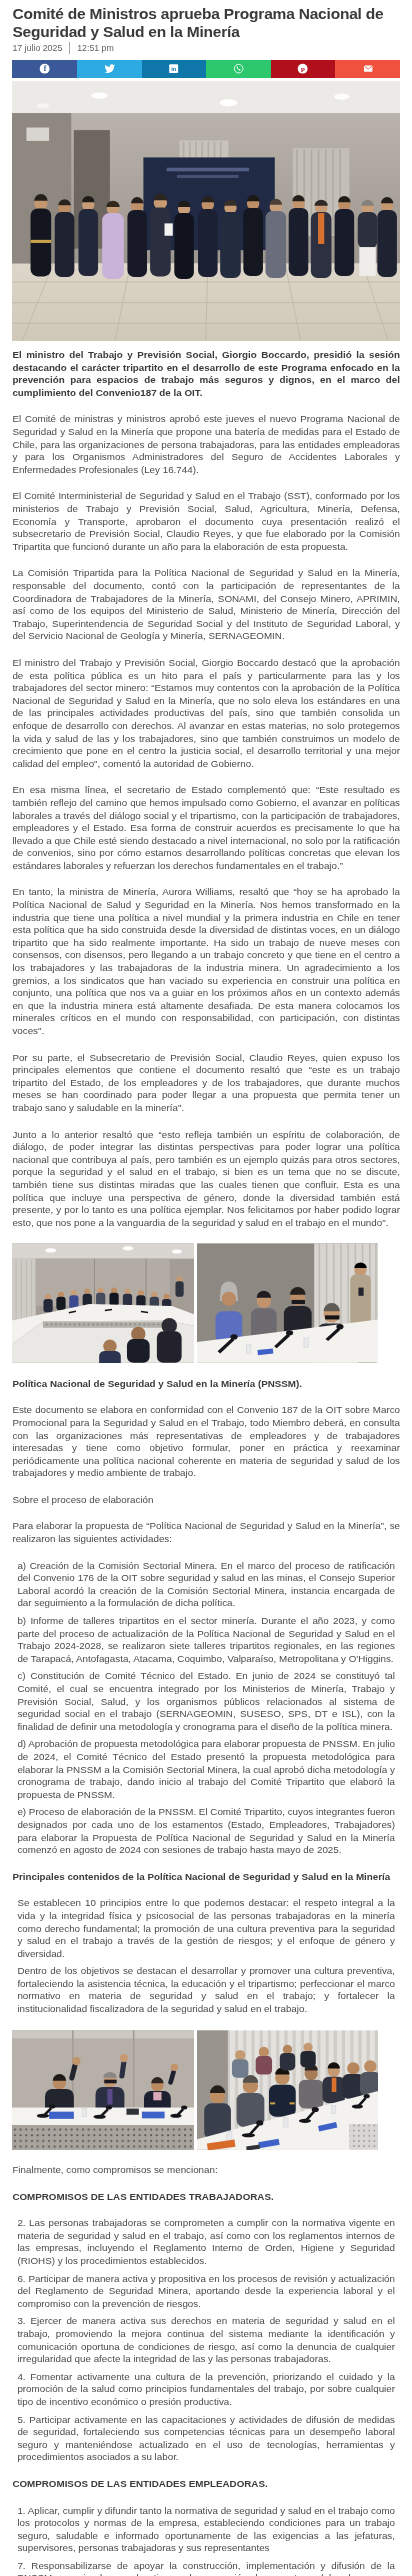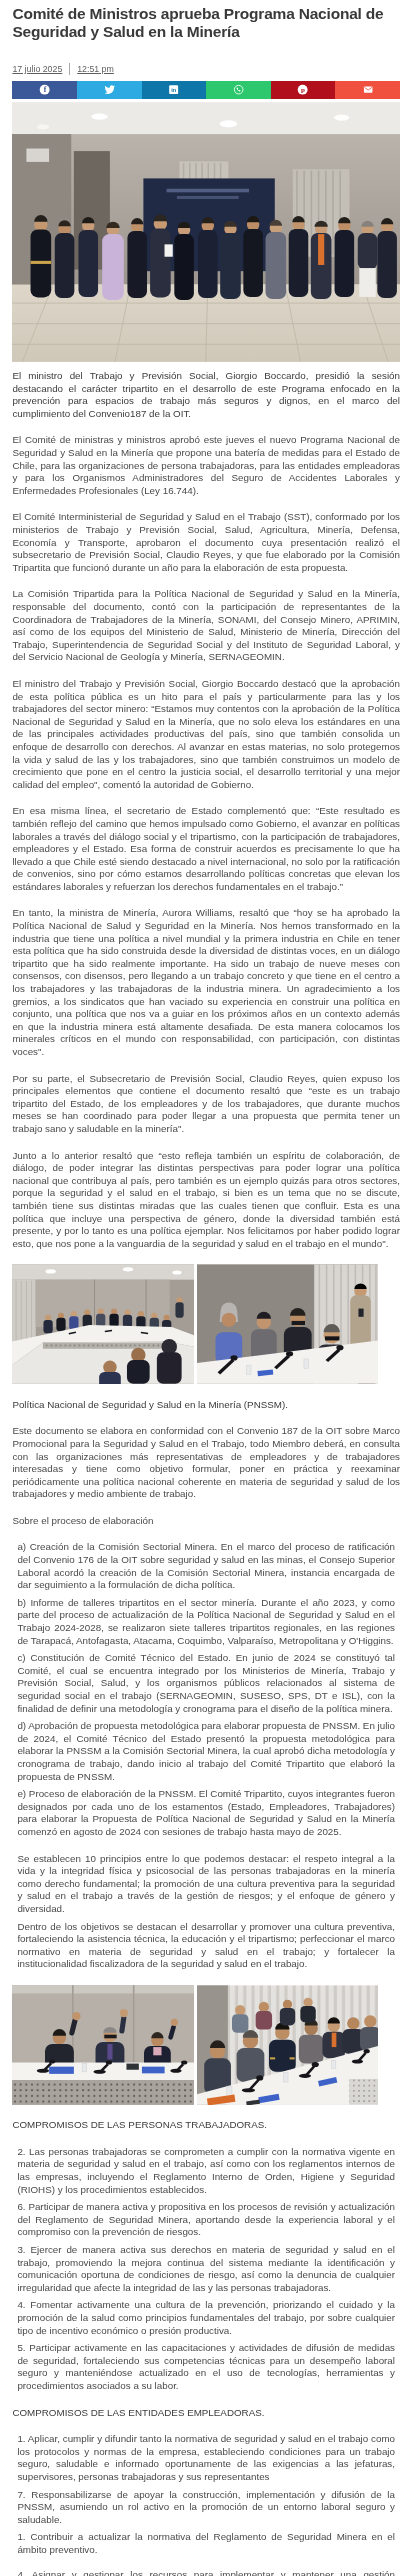--- a/index.html
+++ b/index.html
@@ -1,32 +1,32 @@
 <!DOCTYPE html>
 <html lang="es" style="font-size:8.2px"><head>
 <meta charset="utf-8">
 <style>
   html,body{margin:0;padding:0;background:#fff;}
   body{width:412px;font-family:"Liberation Sans",sans-serif;color:#4a4a4a;}
   .container{padding:4.1px 12px 15.5px 12.4px;}
-  .title{font-size:15.5px;line-height:1.17;font-weight:800;color:#3a3a3a;margin:1px 0 22px;letter-spacing:-0.2px;}
-  .dateline{display:flex;align-items:center;font-size:8.8px;color:#5f5f5f;margin:0 0 6.7px;text-decoration:underline;}
+  .title{font-size:15.5px;line-height:1.17;font-weight:800;color:#3a3a3a;margin:1px 0 1px;letter-spacing:-0.2px;}
+  .dateline{display:flex;align-items:center;font-size:8.8px;color:#5f5f5f;margin:0 0 6.7px;}
   .date-sep{display:inline-block;width:0.5px;height:11.3px;background:#a9a9a9;margin:0 7.2px;}
   .share-bar{display:flex;height:17.5px;margin:0 0 3.6px;}
   .share-btn{flex:1 1 0;border:none;display:flex;align-items:center;justify-content:center;cursor:pointer;padding:0;}
   .share-btn svg{display:block;}
   figure{margin:0;}
   .photo-main{margin:0 0 7.7px;}
   .photo-main svg{display:block;width:388px;height:260px;}
   .photo-row{display:flex;gap:2.6px;margin:6.2px 0 14.4px;}
   .photo-row svg{display:block;width:182px;height:120px;}
   .photo-row .ph-r svg{width:181px;}
   p,.h{font-size:9.8px;line-height:12.6px;text-align:justify;margin:0 0 14px;}
-  .caption{font-weight:400;color:#3b3b3b;}
-  .h{font-weight:400;color:#3b3b3b;}
+  .caption{font-weight:700;color:#3b3b3b;}
+  .h{font-weight:700;color:#3b3b3b;}
   .flow p{margin:5px;}
   .flow{margin:0 0 14px;}
   [data-name="commitments-group-1"] p:nth-child(4){margin-top:12.4px;}
 </style>
 </head>
 <body>
 
 <div class="container" data-name="article-page">
 
   <h1 class="title" data-name="page-title">Comité de Ministros aprueba Programa Nacional de Seguridad y Salud en la Minería</h1>
@@ -399,29 +399,31 @@
         <rect x="96" y="196" width="9" height="18" fill="#e8e9ea" stroke="#cfd0d2"></rect>
         <rect x="208" y="184" width="9" height="18" fill="#e8e9ea" stroke="#cfd0d2"></rect>
         <rect x="118" y="206" width="30" height="10" fill="#3e62c8" transform="rotate(-6 133 211)"></rect>
       </svg>
     </figure>
   </div>
 
   <p class="h" data-name="section-heading-pnssm">Política Nacional de Seguridad y Salud en la Minería (PNSSM).</p>
   <p data-name="paragraph">Este documento se elabora en conformidad con el Convenio 187 de la OIT sobre Marco Promocional para la Seguridad y Salud en el Trabajo, todo Miembro deberá, en consulta con las organizaciones más representativas de empleadores y de trabajadores interesadas y tiene como objetivo formular, poner en práctica y reexaminar periódicamente una política nacional coherente en materia de seguridad y salud de los trabajadores y medio ambiente de trabajo.</p>
   <p data-name="process-subtitle">Sobre el proceso de elaboración</p>
+  <p data-name="paragraph">Para elaborar la propuesta de “Política Nacional de Seguridad y Salud en la Minería”, se realizaron las siguientes actividades:</p>
 
   <div class="flow" data-name="activities-list">
     <p data-name="activity-item">a) Creación de la Comisión Sectorial Minera. En el marco del proceso de ratificación del Convenio 176 de la OIT sobre seguridad y salud en las minas, el Consejo Superior Laboral acordó la creación de la Comisión Sectorial Minera, instancia encargada de dar seguimiento a la formulación de dicha política.</p>
     <p data-name="activity-item">b) Informe de talleres tripartitos en el sector minería. Durante el año 2023, y como parte del proceso de actualización de la Política Nacional de Seguridad y Salud en el Trabajo 2024-2028, se realizaron siete talleres tripartitos regionales, en las regiones de Tarapacá, Antofagasta, Atacama, Coquimbo, Valparaíso, Metropolitana y O'Higgins.</p>
     <p data-name="activity-item">c) Constitución de Comité Técnico del Estado. En junio de 2024 se constituyó tal Comité, el cual se encuentra integrado por los Ministerios de Minería, Trabajo y Previsión Social, Salud, y los organismos públicos relacionados al sistema de seguridad social en el trabajo (SERNAGEOMIN, SUSESO, SPS, DT e ISL), con la finalidad de definir una metodología y cronograma para el diseño de la política minera.</p>
     <p data-name="activity-item">d) Aprobación de propuesta metodológica para elaborar propuesta de PNSSM. En julio de 2024, el Comité Técnico del Estado presentó la propuesta metodológica para elaborar la PNSSM a la Comisión Sectorial Minera, la cual aprobó dicha metodología y cronograma de trabajo, dando inicio al trabajo del Comité Tripartito que elaboró la propuesta de PNSSM.</p>
     <p data-name="activity-item">e) Proceso de elaboración de la PNSSM. El Comité Tripartito, cuyos integrantes fueron designados por cada uno de los estamentos (Estado, Empleadores, Trabajadores) para elaborar la Propuesta de Política Nacional de Seguridad y Salud en la Minería comenzó en agosto de 2024 con sesiones de trabajo hasta mayo de 2025.</p>
   </div>
 
+  <p class="h" data-name="section-heading-contents">Principales contenidos de la Política Nacional de Seguridad y Salud en la Minería</p>
   <div class="flow" data-name="contents-paragraphs">
     <p data-name="paragraph">Se establecen 10 principios entre lo que podemos destacar: el respeto integral a la vida y la integridad física y psicosocial de las personas trabajadoras en la minería como derecho fundamental; la promoción de una cultura preventiva para la seguridad y salud en el trabajo a través de la gestión de riesgos; y el enfoque de género y diversidad.</p>
     <p data-name="paragraph">Dentro de los objetivos se destacan el desarrollar y promover una cultura preventiva, fortaleciendo la asistencia técnica, la educación y el tripartismo; perfeccionar el marco normativo en materia de seguridad y salud en el trabajo; y fortalecer la institucionalidad fiscalizadora de la seguridad y salud en el trabajo.</p>
   </div>
 
   <div class="photo-row" data-name="photo-row-2">
     <figure data-name="voting-hands-raised-photo">
       <svg viewBox="0 0 353 232" data-name="voting-hands-illustration">
         <defs>
             <pattern id="dotsB" width="11" height="11" patternUnits="userSpaceOnUse">
@@ -561,22 +563,23 @@
         <rect x="262" y="146" width="8" height="16" fill="#e8e9ea" stroke="#cfd0d2"></rect>
         <rect x="20" y="216" width="54" height="14" fill="#d86b2a" transform="rotate(-8 47 223)"></rect>
         <rect x="120" y="214" width="40" height="12" fill="#3e62c8" transform="rotate(-10 140 220)"></rect>
         <rect x="236" y="182" width="36" height="11" fill="#3e62c8" transform="rotate(-12 254 187)"></rect>
         <rect x="96" y="224" width="26" height="8" fill="#2f3237" transform="rotate(-8 109 228)"></rect>
         <rect x="296" y="182" width="56" height="50" fill="url(#dotsC)"></rect>
       </svg>
     </figure>
   </div>
 
-
-  <p class="h" data-name="commitments-heading-workers">COMPROMISOS DE LAS PERSONAS TRABAJADORAS.</p>
+  <p data-name="commitments-intro">Finalmente, como compromisos se mencionan:</p>
+
+  <p class="h" data-name="commitments-heading-workers">COMPROMISOS DE LAS ENTIDADES TRABAJADORAS.</p>
   <div class="flow" data-name="commitments-group-0">
     <p data-name="commitment-item">2. Las personas trabajadoras se comprometen a cumplir con la normativa vigente en materia de seguridad y salud en el trabajo, así como con los reglamentos internos de las empresas, incluyendo el Reglamento Interno de Orden, Higiene y Seguridad (RIOHS) y los procedimientos establecidos.</p>
     <p data-name="commitment-item">6. Participar de manera activa y propositiva en los procesos de revisión y actualización del Reglamento de Seguridad Minera, aportando desde la experiencia laboral y el compromiso con la prevención de riesgos.</p>
     <p data-name="commitment-item">3. Ejercer de manera activa sus derechos en materia de seguridad y salud en el trabajo, promoviendo la mejora continua del sistema mediante la identificación y comunicación oportuna de condiciones de riesgo, así como la denuncia de cualquier irregularidad que afecte la integridad de las y las personas trabajadoras.</p>
     <p data-name="commitment-item">4. Fomentar activamente una cultura de la prevención, priorizando el cuidado y la promoción de la salud como principios fundamentales del trabajo, por sobre cualquier tipo de incentivo económico o presión productiva.</p>
     <p data-name="commitment-item">5. Participar activamente en las capacitaciones y actividades de difusión de medidas de seguridad, fortaleciendo sus competencias técnicas para un desempeño laboral seguro y manteniéndose actualizado en el uso de tecnologías, herramientas y procedimientos asociados a su labor.</p>
   </div>
 
   <p class="h" data-name="commitments-heading-employers">COMPROMISOS DE LAS ENTIDADES EMPLEADORAS.</p>
   <div class="flow" data-name="commitments-group-1">

